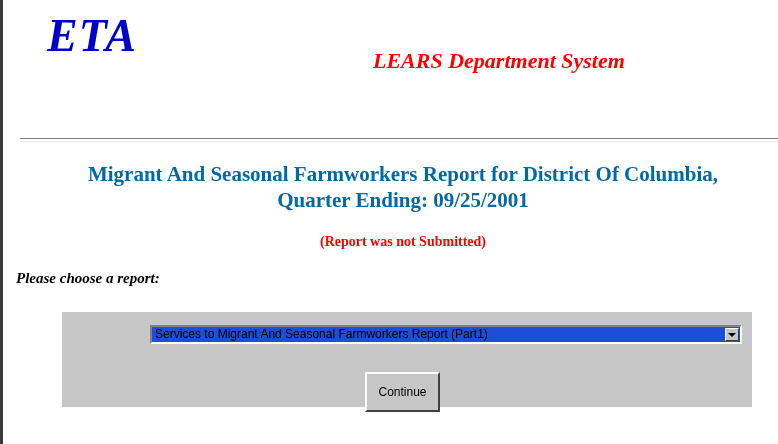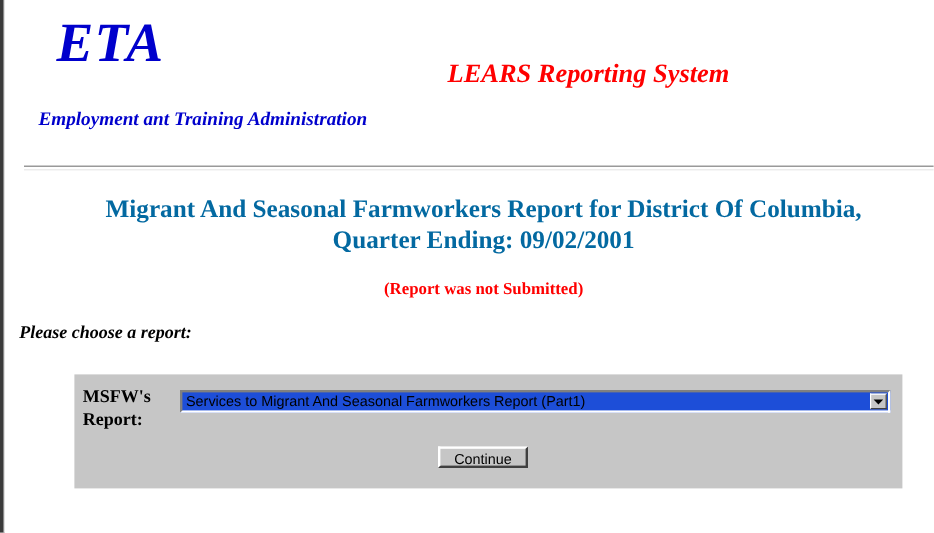--- a/index.html
+++ b/index.html
@@ -203,21 +203,21 @@
     border-left: 4px solid transparent;
     border-right: 4px solid transparent;
     border-top: 4px solid #000000;
   }
 
   #continue-button {
     position: absolute;
     left: 303px;
     top: 60px;
     width: 75px;
-    height: 18px;
+    height: 40px;
     background: #c6c6c6;
     border-top: 2px solid #ffffff;
     border-left: 2px solid #ffffff;
     border-right: 2px solid #404040;
     border-bottom: 2px solid #404040;
     box-sizing: border-box;
     font-family: "Liberation Sans", "DejaVu Sans", sans-serif;
     font-size: 12px;
     color: #000000;
     text-align: center;
@@ -228,43 +228,38 @@
 </style>
 </head>
 <body>
 
 <div id="page-frame-left"></div>
 
 <div id="page-root">
 
   <div id="site-header">
     <div id="eta-logo">ETA</div>
-    <div id="agency-line-2">Employment ant Training Administration</div>
-    <div id="system-title">LEARS Reporting System</div>
+    <div id="system-title">LEARS Department System</div>
     <hr id="header-rule">
   </div>
 
   <div id="main-content">
 
     <h1 id="report-title">
       <span>Migrant And Seasonal Farmworkers Report for District Of Columbia,</span>
       <br>
-      <span>Quarter Ending: 09/02/2001</span>
+      <span>Quarter Ending: 09/25/2001</span>
     </h1>
 
     <p id="submission-status">(Report was not Submitted)</p>
 
     <p id="choose-prompt">Please choose a report:</p>
 
     <div id="report-form-panel">
 
-      <div id="msfw-report-label">
-        <span>MSFW's</span><br>
-        <span>Report:</span>
-      </div>
 
       <div id="msfw-report-select">
         <div id="msfw-report-select-value">Services to Migrant And Seasonal Farmworkers Report (Part1)</div>
         <div id="msfw-report-dropdown-button">
           <span class="arrow"></span>
         </div>
       </div>
 
       <button id="continue-button">Continue</button>
 

